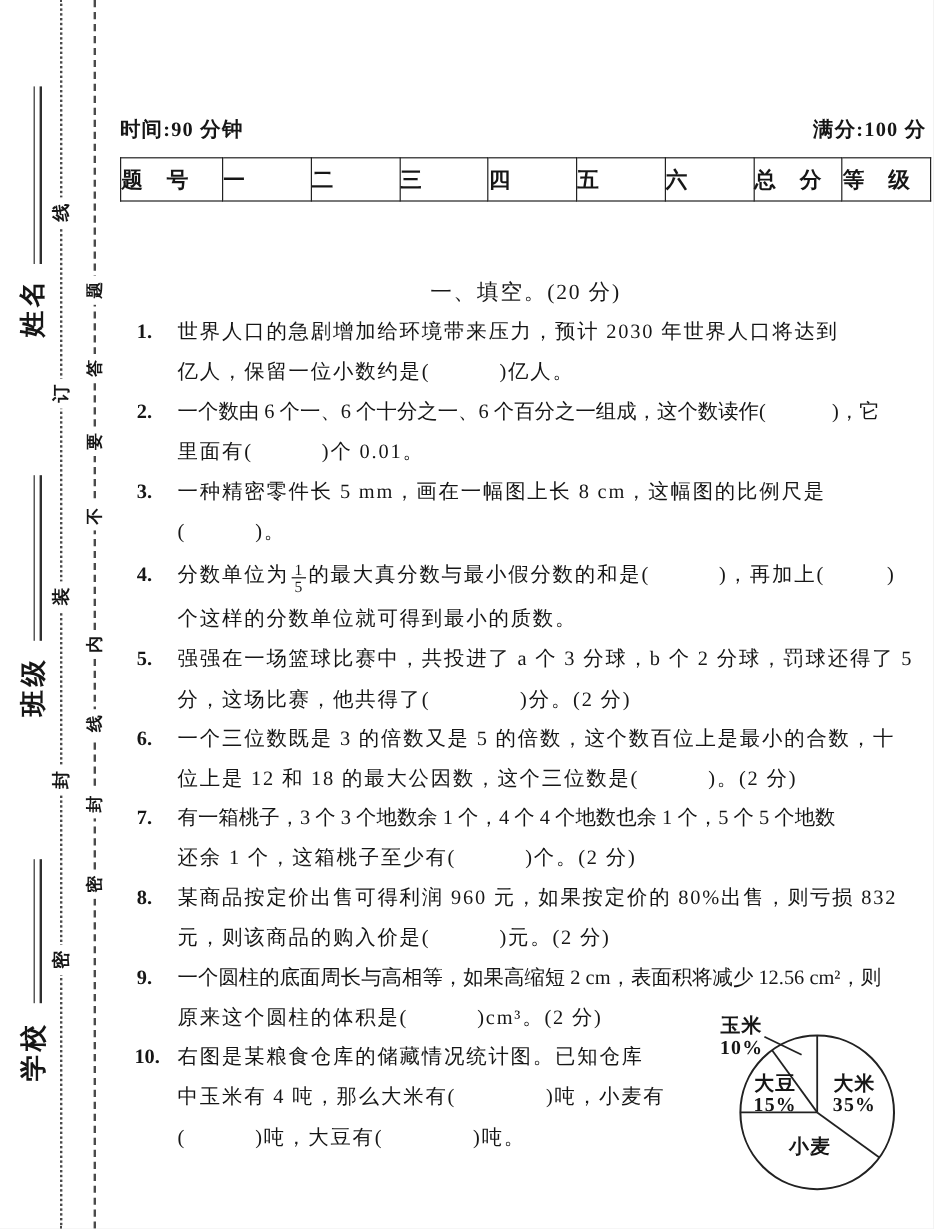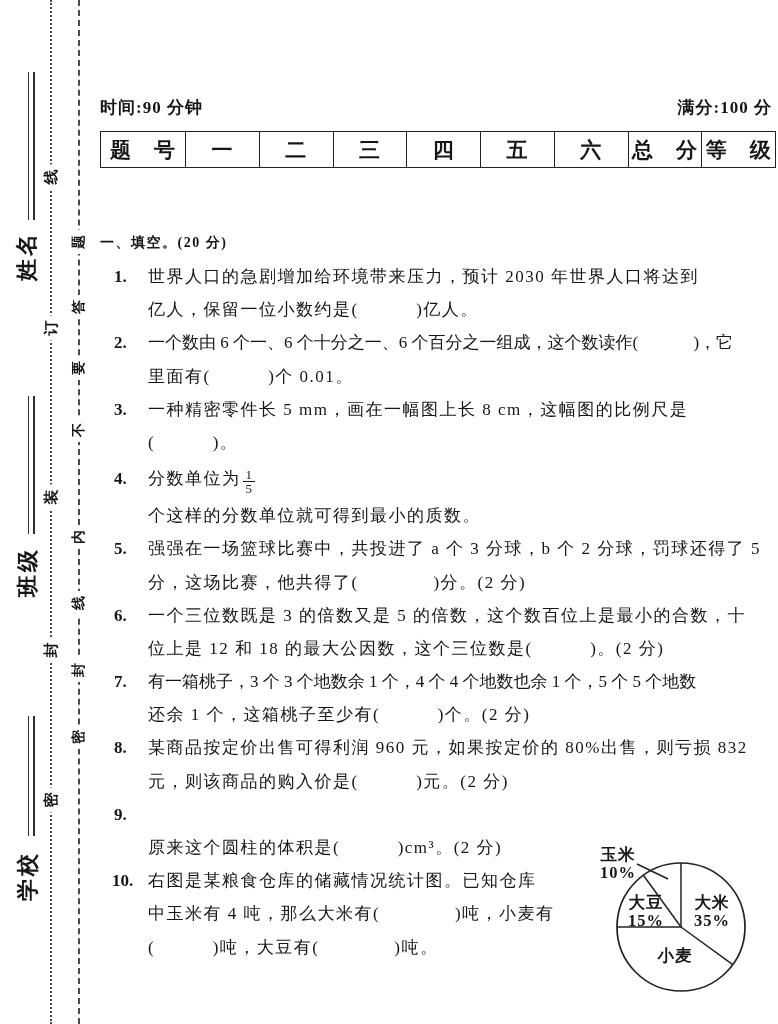--- a/index.html
+++ b/index.html
@@ -11,25 +11,25 @@
   .blankline{position:absolute;width:1.5px;background:#2f2f2f;}
   .rule-dotted{position:absolute;left:50px;top:0;height:1024px;width:0;border-left:2px dotted #4a4a4a;}
   .rule-dashed{position:absolute;left:78px;top:0;height:1024px;width:0;border-left:2px dashed #4a4a4a;}
   .rule-char{position:absolute;transform:translate(-50%,-50%) rotate(-90deg);
              background:#fff;padding:1px 5px;font-size:15px;font-weight:600;}
   
   .hdr{position:absolute;top:96px;font-size:17px;font-weight:700;letter-spacing:1px;}
   .hdr.left{left:100px;} .hdr.right{right:6px;text-align:center;}
   
   .score-table{position:absolute;left:100px;top:131px;border-collapse:collapse;table-layout:fixed;width:676px;}
-  .score-table td{border:1.6px solid #222;height:35px;text-align:center;vertical-align:middle;
-                  font-size:21px;font-weight:600;letter-spacing:1px;padding:0;}
+  .score-table td{border:1.6px solid #222;height:35px;vertical-align:middle;
+                  font-size:18px;font-weight:600;letter-spacing:1px;padding:0;}
   
   .content{position:absolute;left:100px;top:226px;width:676px;}
-  .section-title{height:34px;line-height:34px;font-size:14px;font-weight:700;letter-spacing:1.5px;}
+  .section-title{height:34px;line-height:34px;font-size:18px;font-weight:400;letter-spacing:1.5px;text-align:center;}
   .qline{position:relative;height:33.2px;line-height:33.2px;padding-left:48px;
          font-size:17px;letter-spacing:1.5px;white-space:pre;}
   .qline.tight{letter-spacing:0;}
   .qline.tall{height:40px;line-height:40px;}
   .qnum{position:absolute;left:14px;top:0;font-weight:700;letter-spacing:0;}
   .qnum.wide{left:12px;}
   .frac{display:inline-block;vertical-align:-9px;text-align:center;line-height:1.02;
         font-size:13px;letter-spacing:0;margin:0 2px;}
   .frac .num{display:block;}
   .frac .den{display:block;border-top:1.4px solid #161616;padding:0 3px;}
@@ -97,36 +97,36 @@
 
     <div class="qline"><span class="qnum">1.</span><span>世界人口的急剧增加给环境带来压力，预计 2030 年世界人口将达到</span></div>
     <div class="qline"><span>亿人，保留一位小数约是(          )亿人。</span></div>
 
     <div class="qline tight"><span class="qnum">2.</span><span>一个数由 6 个一、6 个十分之一、6 个百分之一组成，这个数读作(             )，它</span></div>
     <div class="qline"><span>里面有(          )个 0.01。</span></div>
 
     <div class="qline"><span class="qnum">3.</span><span>一种精密零件长 5 mm，画在一幅图上长 8 cm，这幅图的比例尺是</span></div>
     <div class="qline"><span>(          )。</span></div>
 
-    <div class="qline tall"><span class="qnum">4.</span><span>分数单位为</span><span class="frac"><span class="num">1</span><span class="den">5</span></span></div>
+    <div class="qline tall"><span class="qnum">4.</span><span>分数单位为</span><span class="frac"><span class="num">1</span><span class="den">5</span></span><span>的最大真分数与最小假分数的和是(          )，再加上(         )</span></div>
     <div class="qline"><span>个这样的分数单位就可得到最小的质数。</span></div>
 
     <div class="qline"><span class="qnum">5.</span><span>强强在一场篮球比赛中，共投进了 a 个 3 分球，b 个 2 分球，罚球还得了 5</span></div>
     <div class="qline"><span>分，这场比赛，他共得了(             )分。(2 分)</span></div>
 
     <div class="qline"><span class="qnum">6.</span><span>一个三位数既是 3 的倍数又是 5 的倍数，这个数百位上是最小的合数，十</span></div>
     <div class="qline"><span>位上是 12 和 18 的最大公因数，这个三位数是(          )。(2 分)</span></div>
 
     <div class="qline tight"><span class="qnum">7.</span><span>有一箱桃子，3 个 3 个地数余 1 个，4 个 4 个地数也余 1 个，5 个 5 个地数</span></div>
     <div class="qline"><span>还余 1 个，这箱桃子至少有(          )个。(2 分)</span></div>
 
     <div class="qline"><span class="qnum">8.</span><span>某商品按定价出售可得利润 960 元，如果按定价的 80%出售，则亏损 832</span></div>
     <div class="qline"><span>元，则该商品的购入价是(          )元。(2 分)</span></div>
 
-    <div class="qline tight"><span class="qnum">9.</span></div>
+    <div class="qline tight"><span class="qnum">9.</span><span>一个圆柱的底面周长与高相等，如果高缩短 2 cm，表面积将减少 12.56 cm²，则</span></div>
     <div class="qline"><span>原来这个圆柱的体积是(          )cm³。(2 分)</span></div>
 
     <div class="qline"><span class="qnum wide">10.</span><span>右图是某粮食仓库的储藏情况统计图。已知仓库</span></div>
     <div class="qline"><span>中玉米有 4 吨，那么大米有(             )吨，小麦有</span></div>
     <div class="qline"><span>(          )吨，大豆有(             )吨。</span></div>
   </div>
 
   <div class="pie-wrap">
     <svg width="170" height="165" viewBox="0 0 170 165">
       <circle cx="81" cy="84" r="64" fill="none" stroke="#222" stroke-width="1.7"></circle>

